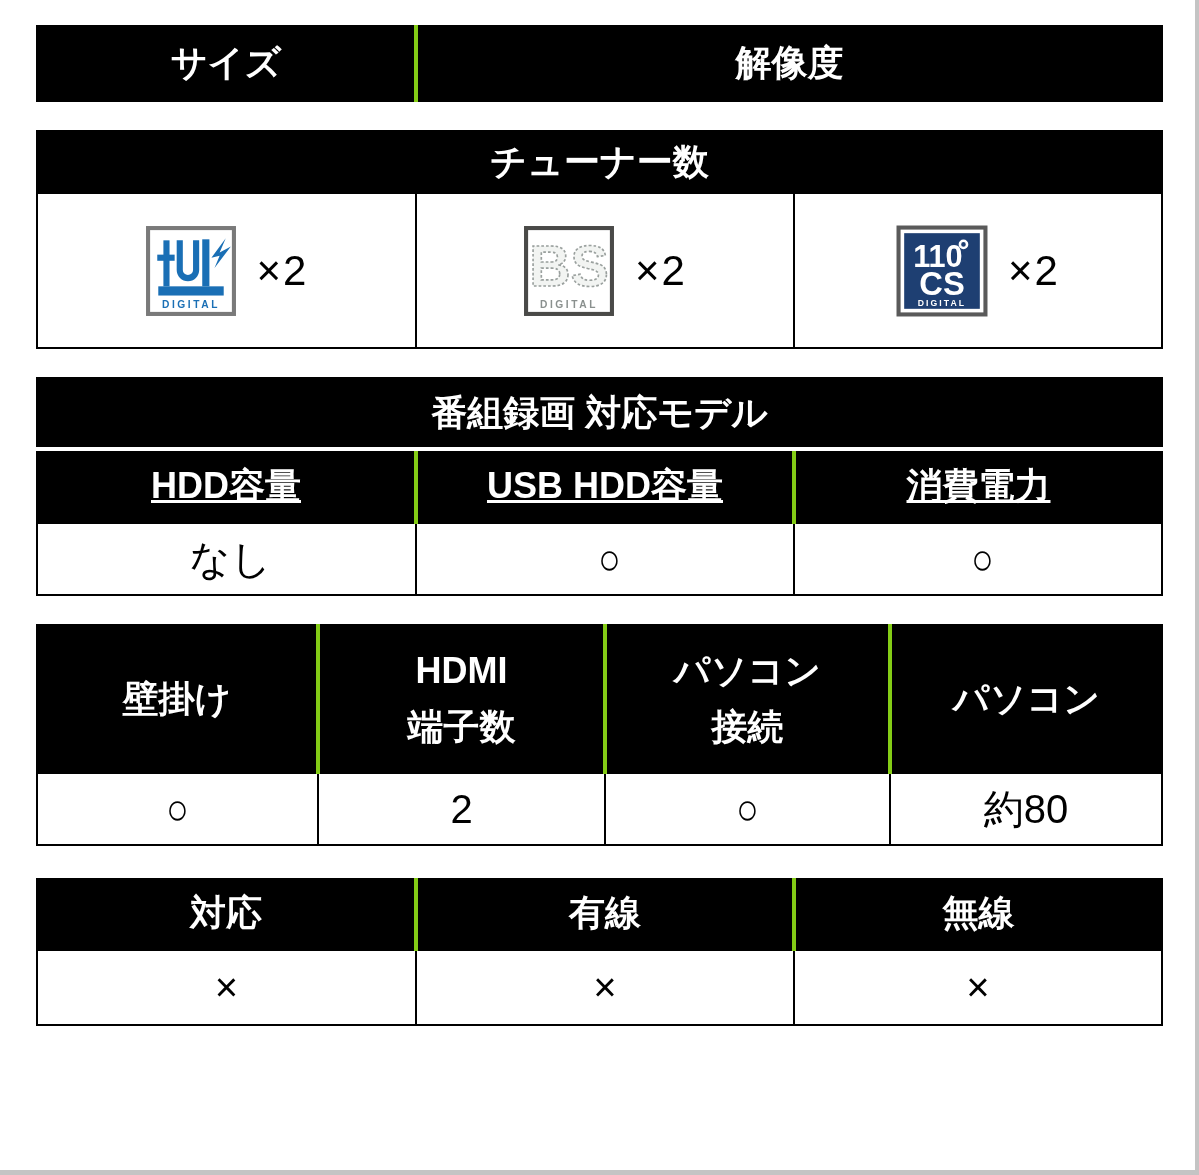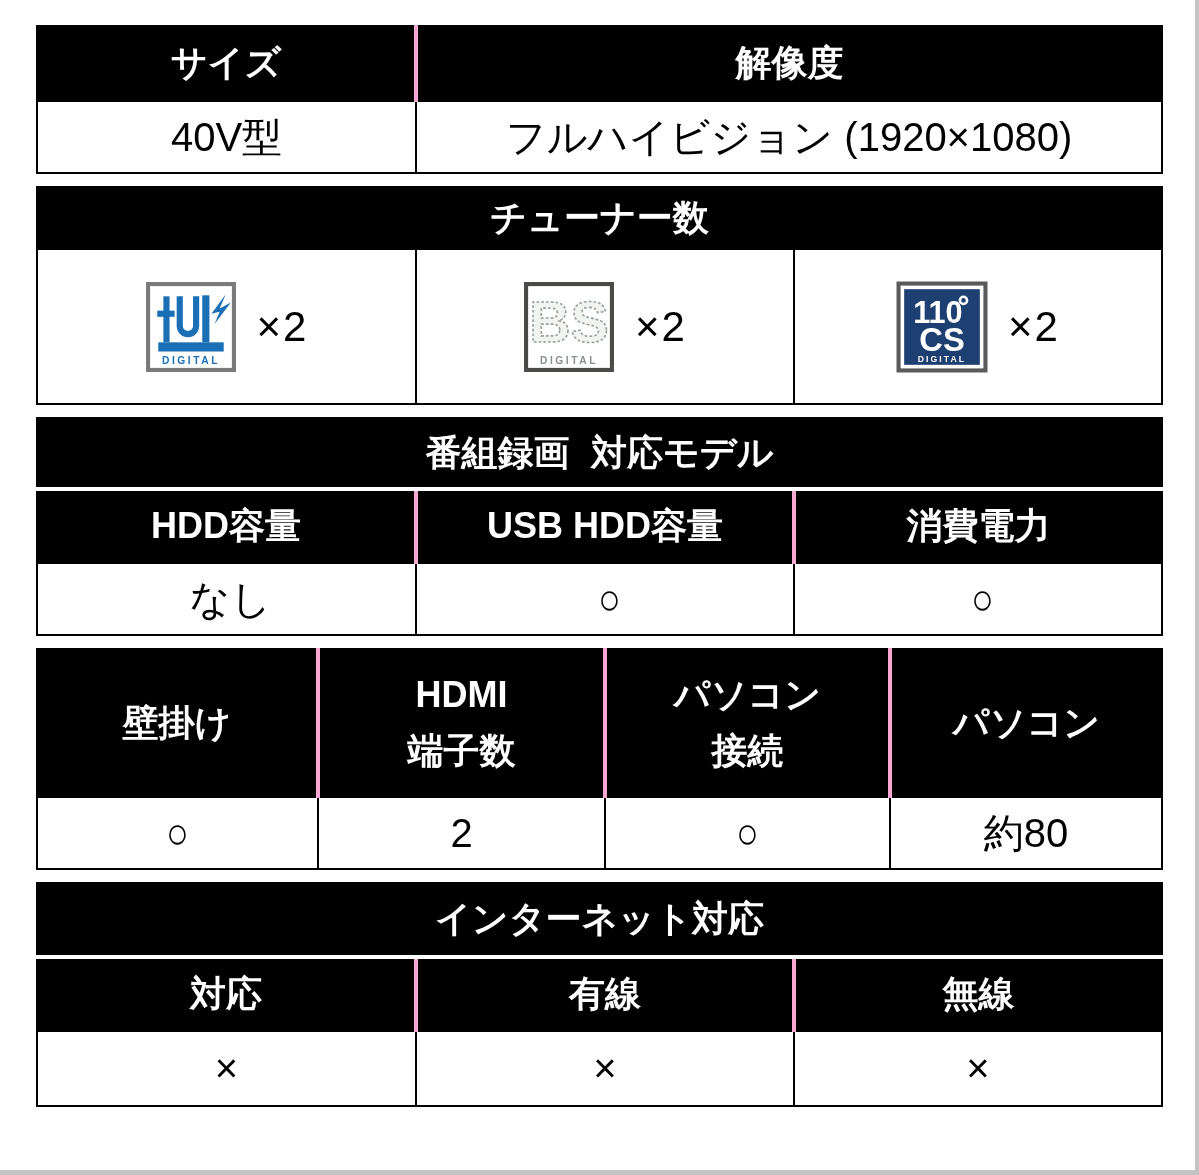--- a/index.html
+++ b/index.html
@@ -14,50 +14,50 @@
     width:1199px; height:1175px;
     background:#ffffff;
     border-right:4px solid #c4c4c4;
     border-bottom:5px solid #c4c4c4;
     padding:25px 0 0 36px;
   }
   table {
     border-collapse:collapse;
     table-layout:fixed;
     width:1127px;
-    margin-bottom:12px;
+    margin-bottom:28px;
   }
   th, td {
     border:2px solid #000;
     text-align:center;
     vertical-align:middle;
     padding:0;
     overflow:hidden;
   }
   th {
     background:#000;
     color:#fff;
     font-weight:bold;
     font-size:36px;
   }
   td {
     background:#fff;
     font-weight:400;
     font-size:40px;
   }
   
-  th.wsep { border-left:4px solid #f9a8d4; }
+  th.wsep { border-left:4px solid #84cc16; }
   tr.subhdr th { border-top:4px solid #fff; }
   
   .t1 .hdr th { height:75px; }
   .t1 .data td { height:72px; }
   .t2 .hdr th { height:62px; }
   .t2 .data td { height:155px; }
-  .t3 .title th { height:71px;font-family:Liberation Mono, monospace; }
-  .t3 .subhdr th { height:74px; }
+  .t3 .title th { height:71px; }
+  .t3 .subhdr th { height:74px;text-decoration:underline; }
   .t3 .data td { height:72px;padding-left:8px; }
   .t4 .hdr th { height:148px; white-space:pre-line; line-height:1.55; }
   .t4 .data td { height:72px; }
   .t5 .title th { height:74px; }
   .t5 .subhdr th { height:74px; }
   .t5 .data td { height:75px; }
 
   .tuner-cell {
     display:flex; align-items:center; justify-content:center;
     gap:20px; height:100%;
@@ -74,24 +74,20 @@
 
   <table class="t1">
     <colgroup>
         <col style="width:379px">
         <col>
       </colgroup>
     <tbody>
         <tr class="hdr">
       <th>サイズ</th>
       <th class="wsep">解像度</th>
-    </tr>
-    <tr class="data">
-      <td>40V型</td>
-      <td>フルハイビジョン (1920×1080)</td>
     </tr>
   </tbody>
     </table>
 
   <table class="t2">
     <colgroup>
         <col style="width:379px">
         <col style="width:378px">
         <col>
       </colgroup>
@@ -190,23 +186,20 @@
   </tbody>
     </table>
 
   <table class="t5">
     <colgroup>
         <col style="width:379px">
         <col style="width:378px">
         <col>
       </colgroup>
     <tbody>
-        <tr class="title">
-      <th colspan="3">インターネット対応</th>
-    </tr>
     <tr class="subhdr">
       <th>対応</th>
       <th class="wsep">有線</th>
       <th class="wsep">無線</th>
     </tr>
     <tr class="data">
       <td><span class="cross">×</span></td>
       <td><span class="cross">×</span></td>
       <td><span class="cross">×</span></td>
     </tr>

